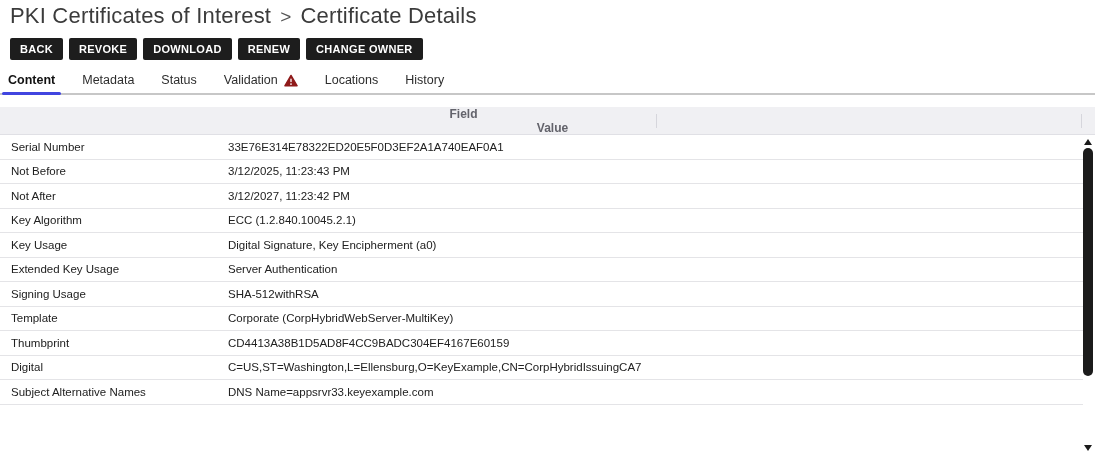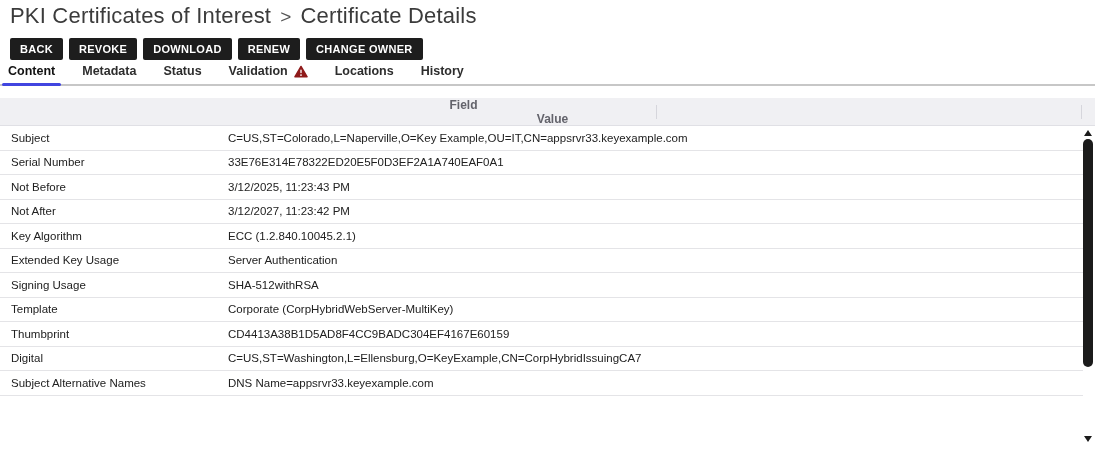--- a/index.html
+++ b/index.html
@@ -20,29 +20,29 @@
   html,body{width:1095px;height:460px;overflow:hidden;background:#fff;
     font-family:"Liberation Sans","DejaVu Sans",sans-serif;}
   .page{width:1095px;height:460px;position:relative;}
 
   
   .page-title{padding:2px 0 0 10px;font-size:22px;line-height:27px;font-weight:400;
     color:var(--title-color);letter-spacing:.2px;white-space:nowrap;}
   .page-title .crumb-sep{color:#555;margin:0 9px;font-size:19px;}
 
   
-  .toolbar{margin:8px 0 0 10px;display:flex;gap:6px;}
+  .toolbar{margin:8px 0 9px 10px;display:flex;gap:6px;}
   .btn{background:var(--btn-bg);color:var(--btn-text);border:none;border-radius:2px;
     height:22px;padding:0 10px;font-family:inherit;font-size:11px;font-weight:700;
     letter-spacing:.3px;cursor:pointer;line-height:22px;}
 
   
   .tabs{display:flex;margin-top:0;padding-left:2px;border-bottom:2px solid var(--tab-line);}
   .tab{position:relative;padding:4px 6px 6px;margin-right:15px;font-size:12.5px;
-    color:var(--tab-text);cursor:pointer;display:flex;align-items:center;white-space:nowrap;font-weight:bold;}
+    color:var(--tab-text);cursor:pointer;display:flex;align-items:center;white-space:nowrap;}
   .tab.active{font-weight:700;color:#111;}
   .tab.active::after{content:"";position:absolute;left:0;right:0;bottom:-2px;height:3px;
     background:var(--accent);border-radius:2px;}
   .tab .warn{margin-left:6px;display:inline-block;line-height:0;}
 
   
   .dtable{margin-top:12px;width:1095px;}
   .thead{position:relative;display:flex;align-items:center;height:28px;
     background:var(--thead-bg);border-bottom:1px solid #e0e0e5;font-size:12px;
     font-weight:700;color:var(--thead-text);flex-direction:column;}
@@ -115,24 +115,20 @@
     </div>
   </div>
 
   <div class="dtable">
     <div class="thead">
       <div class="th-field">Field</div>
       <div class="th-value">Value</div>
     </div>
     <div class="tbody">
       <div class="rows">
-  <div class="tr">
-    <div class="td-field">Subject</div>
-    <div class="td-value">C=US,ST=Colorado,L=Naperville,O=Key Example,OU=IT,CN=appsrvr33.keyexample.com</div>
-  </div>
 
   <div class="tr">
     <div class="td-field">Serial Number</div>
     <div class="td-value">33E76E314E78322ED20E5F0D3EF2A1A740EAF0A1</div>
   </div>
 
   <div class="tr">
     <div class="td-field">Not Before</div>
     <div class="td-value">3/12/2025, 11:23:43 PM</div>
   </div>
@@ -140,20 +136,24 @@
   <div class="tr">
     <div class="td-field">Not After</div>
     <div class="td-value">3/12/2027, 11:23:42 PM</div>
   </div>
 
   <div class="tr">
     <div class="td-field">Key Algorithm</div>
     <div class="td-value">ECC (1.2.840.10045.2.1)</div>
   </div>
 
+  <div class="tr">
+    <div class="td-field">Key Usage</div>
+    <div class="td-value">Digital Signature, Key Encipherment (a0)</div>
+  </div>
 
   <div class="tr">
     <div class="td-field">Extended Key Usage</div>
     <div class="td-value">Server Authentication</div>
   </div>
 
   <div class="tr">
     <div class="td-field">Signing Usage</div>
     <div class="td-value">SHA-512withRSA</div>
   </div>

